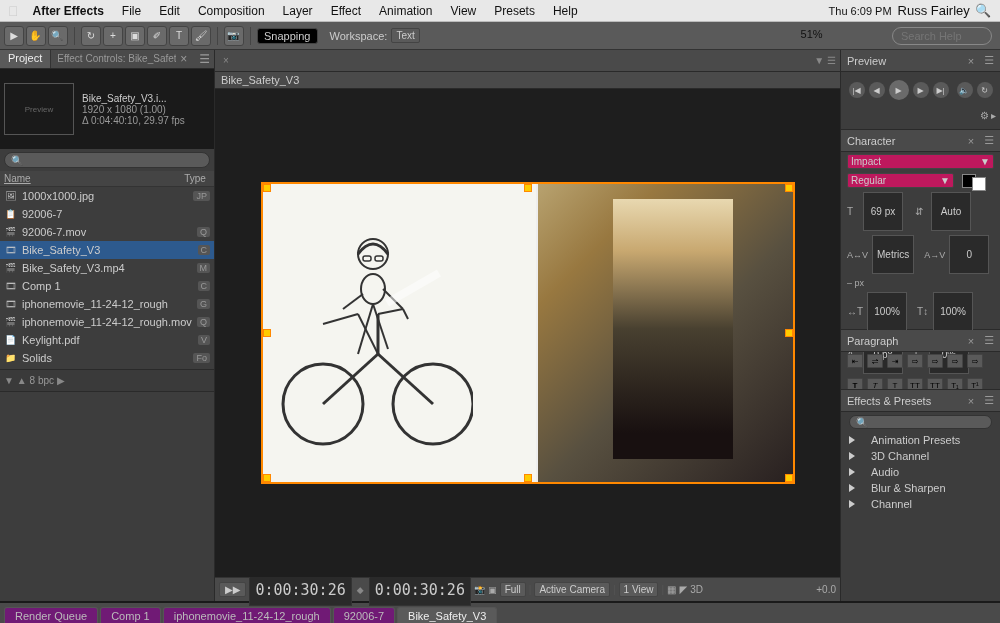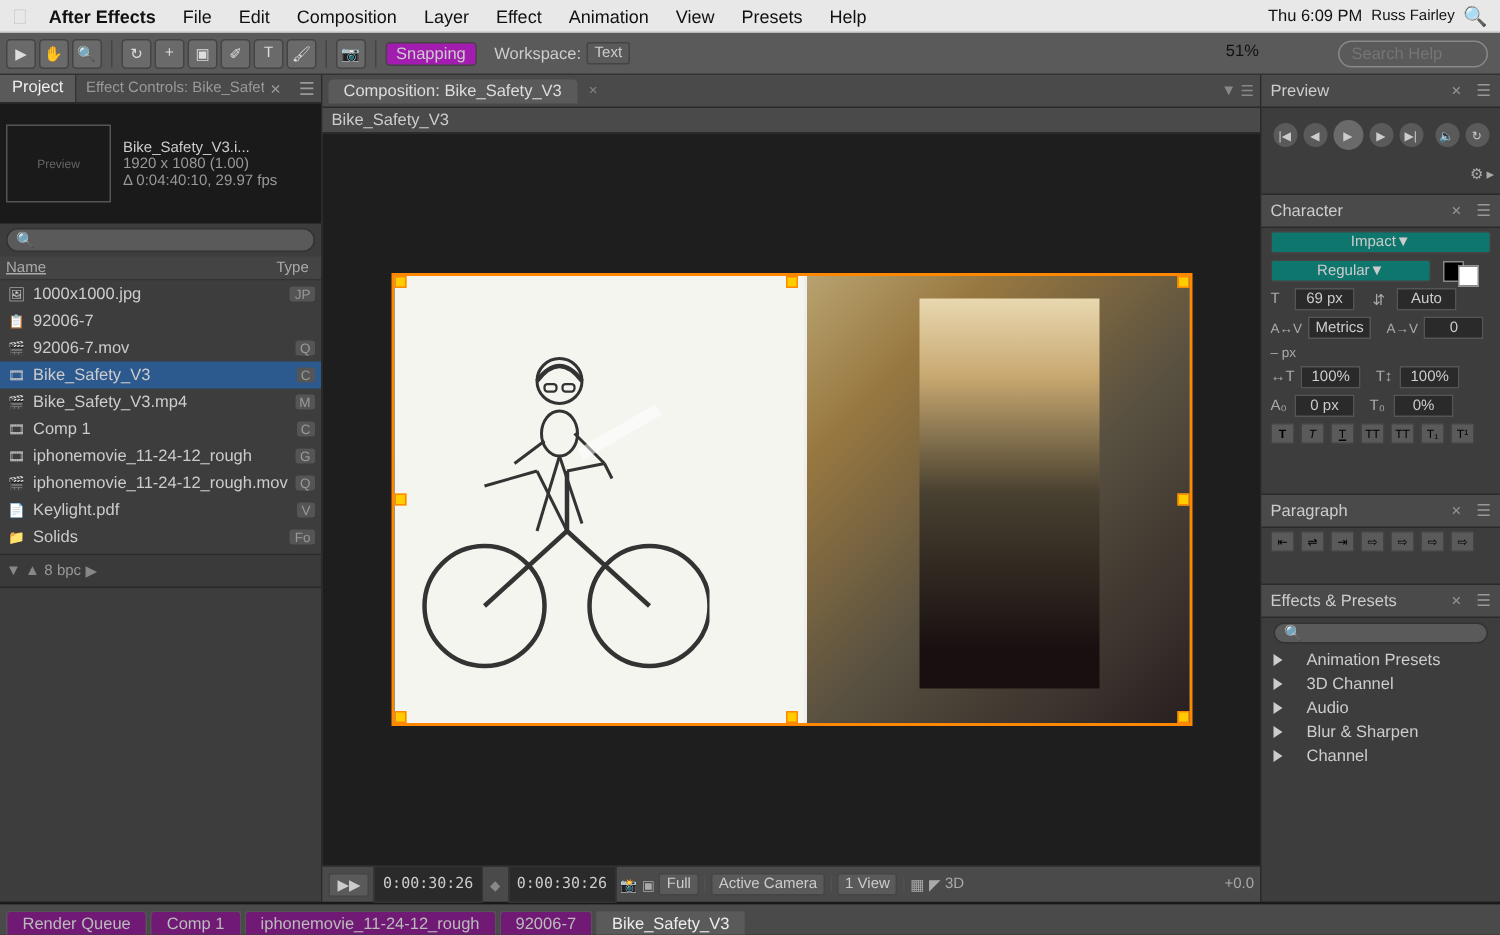--- a/index.html
+++ b/index.html
@@ -38,21 +38,21 @@
     .toolbar-btn {
       width: 20px; height: 20px;
       background: #6a6a6a;
       border: 1px solid #444;
       border-radius: 3px;
       cursor: pointer;
       display: flex; align-items: center; justify-content: center;
       font-size: 10px; color: #ddd;
     }
     .toolbar-separator { width: 1px; height: 18px; background: #444; margin: 0 4px; }
-    .snapping-label { font-size: 11px; color: #ccc; background: #a21caf; border: 1px solid #444; padding: 1px 6px; border-radius: 3px; }
+    .snapping-label { font-size: 11px; color: #ccc; background: #000000; border: 1px solid #444; padding: 1px 6px; border-radius: 3px; }
     .search-help { background: #5a5a5a; border: 1px solid #888; border-radius: 10px; padding: 2px 8px; font-size: 11px; color: #aaa; width: 100px; }
 
     
     #main-layout {
       display: flex;
       height: calc(623px - 22px - 28px - 22px); 
       position: relative;
     }
 
     
@@ -206,21 +206,21 @@
       border-radius: 2px;
       padding: 1px 4px;
       font-size: 10px;
       color: #ccc;
       cursor: pointer;
       display: flex; align-items: center; gap: 2px;
     }
     .viewer-timecode {
       background: #2a2a2a;
       padding: 6px 5px;
-      font-size: 10px;
+      font-size: 15px;
       color: #ccc;
       font-family: monospace;
       border: 1px solid #333;
     }
 
     
     #right-panels {
       width: 160px;
       display: flex;
       flex-direction: column;
@@ -253,32 +253,32 @@
     .char-row {
       padding: 2px 6px;
       font-size: 10px;
       color: #ccc;
       display: flex;
       align-items: center;
       gap: 4px;
     }
     .char-dropdown {
       flex: 1;
-      background: #0f766e;
+      background: #be185d;
       border: 1px solid #444;
       border-radius: 2px;
       padding: 1px 3px;
       font-size: 10px;
       color: #ccc;
-      display: flex; align-items: center; justify-content: center;
+      display: flex; align-items: center; justify-content: space-between;
     }
     .char-value-box {
       background: #2a2a2a;
       border: 1px solid #555;
-      padding: 1px 4px;
+      padding: 13px 4px;
       font-size: 10px;
       color: #ccc;
       min-width: 40px;
       text-align: center;
     }
     .char-label { font-size: 10px; color: #aaa; min-width: 12px; }
 
     .effects-list-item {
       padding: 2px 8px;
       font-size: 11px;
@@ -433,21 +433,21 @@
   <span class="menu-item">Layer</span>
   <span class="menu-item">Effect</span>
   <span class="menu-item">Animation</span>
   <span class="menu-item">View</span>
   <span class="menu-item">Presets</span>
   <span class="menu-item">Help</span>
   <div class="menu-right">
 
     <span style="font-size:11px; color:#111;margin-top:46px;">51%</span>
     <span style="font-size:11px; color:#111;">Thu 6:09 PM</span>
-    <span style="font-size:10px; color:#111;">Russ Fairley</span>
+    <span style="font-size:13px; color:#111;">Russ Fairley</span>
     <span style="font-size:13px; color:#111;">🔍</span>
   </div>
 </div>
 
 <div id="toolbar">
   <div class="toolbar-btn">▶</div>
   <div class="toolbar-btn">✋</div>
   <div class="toolbar-btn">🔍</div>
   <div class="toolbar-separator"></div>
   <div class="toolbar-btn">↻</div>
@@ -558,23 +558,20 @@
       <span style="font-size:10px; color:#888;">▼ ▲</span>
       <span class="bpc-label">8 bpc</span>
       <span style="font-size:10px; color:#888;">▶</span>
     </div>
 
   </div>
 
   <div id="center-area">
 
     <div class="comp-header">
-      <div class="comp-tab">
-        <span>Composition: Bike_Safety_V3</span>
-      </div>
       <span style="margin-left:4px; color:#888; font-size:10px; cursor:pointer;">×</span>
       <div style="margin-left: auto; display:flex; gap:3px; align-items:center;">
         <span style="color:#888; font-size:10px;">▼</span>
         <span style="color:#888; font-size:10px;">☰</span>
       </div>
     </div>
 
     <div class="comp-name-bar">
       <span>Bike_Safety_V3</span>
     </div>

